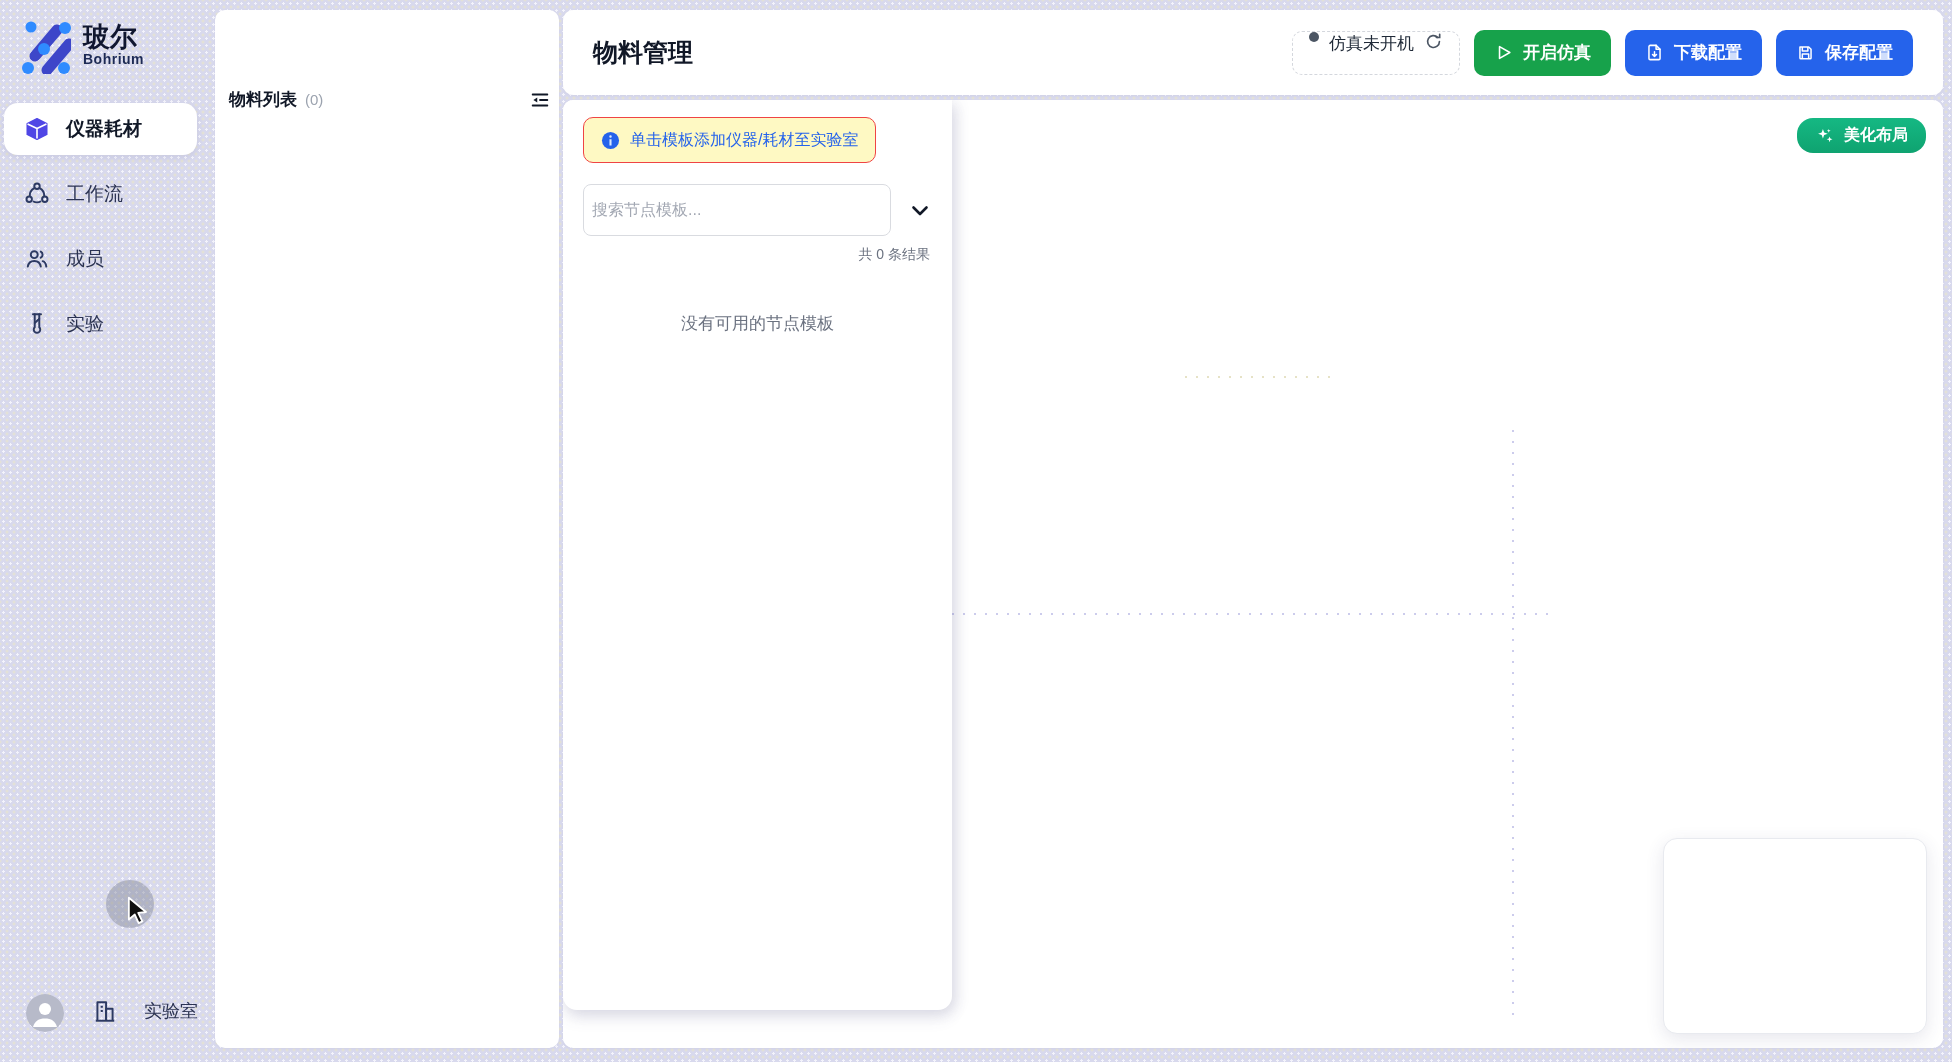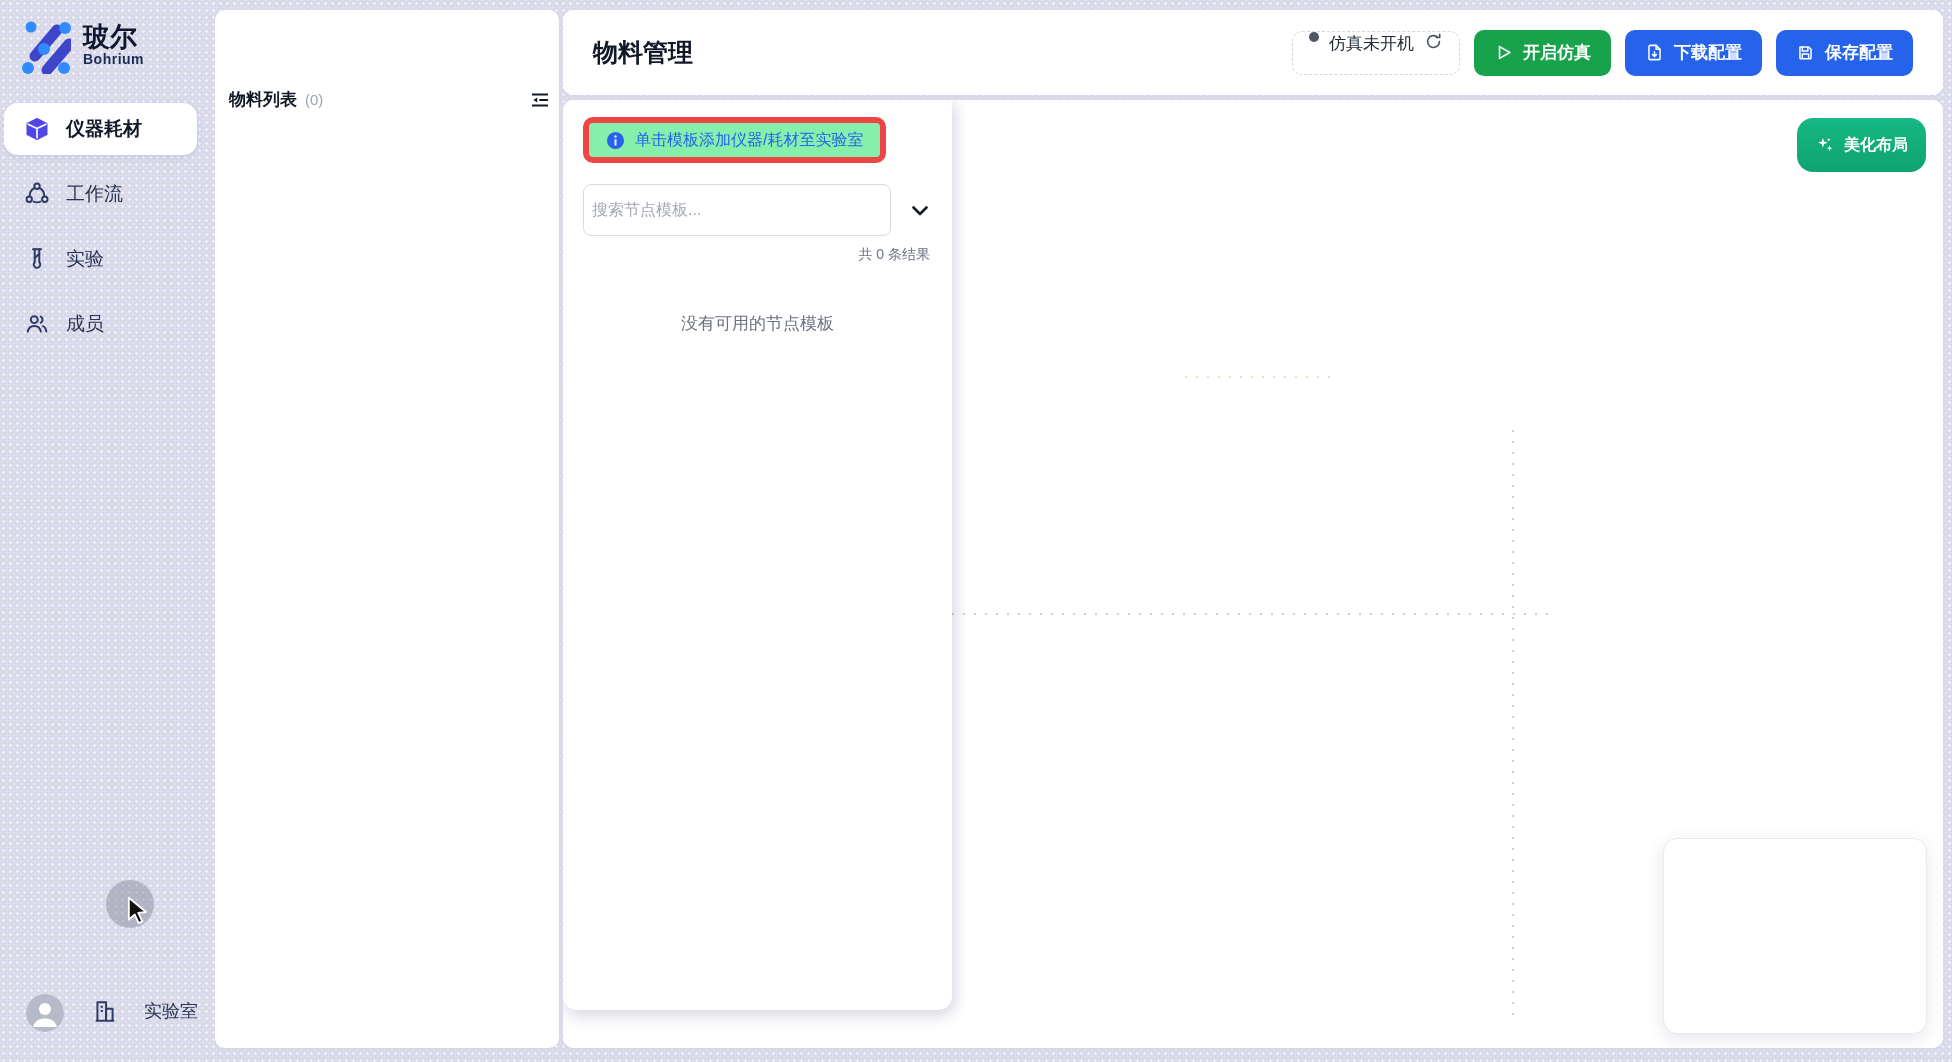--- a/index.html
+++ b/index.html
@@ -59,30 +59,30 @@
 
   
   .canvas-card{left:563px;top:100px;width:1380px;height:948px;overflow:hidden;}
   .guide-h{position:absolute;height:2px;background-image:repeating-linear-gradient(90deg,#ccccec 0 2px,transparent 2px 11px);}
   .guide-v{position:absolute;width:2px;background-image:repeating-linear-gradient(180deg,#ccccec 0 2px,transparent 2px 11px);}
   .guide-faint{background-image:repeating-linear-gradient(90deg,#e6e2c6 0 2px,transparent 2px 11px);}
 
   .tmpl-panel{position:absolute;left:0;top:0;width:389px;height:910px;background:#fff;
     border-radius:0 0 14px 14px;box-shadow:5px 3px 14px rgba(85,85,135,.14),0 8px 16px rgba(85,85,135,.12);}
   .tip-banner{position:absolute;left:20px;top:17px;height:46px;display:inline-flex;align-items:center;gap:10px;
-    padding:0 17px;background:#86efac;border:6px solid #ef4444;border-radius:10px;color:#2563eb;font-size:16px;box-sizing:border-box;}
+    padding:0 17px;background:#fef9c3;border:1px solid #ef4444;border-radius:10px;color:#2563eb;font-size:16px;box-sizing:border-box;}
   .search-row{position:absolute;left:20px;top:84px;width:349px;display:flex;align-items:center;}
   .search-input{width:308px;height:52px;border:1.5px solid #d9dbe0;border-radius:8px;box-sizing:border-box;
     padding:0 8px;font-size:16px;color:#1f2937;font-family:inherit;outline:none;}
   .search-input::placeholder{color:#a3a8b3;}
   .chev-btn{margin-left:auto;width:24px;height:24px;cursor:pointer;}
   .result-count{position:absolute;right:22px;top:146px;font-size:14px;color:#6b7280;}
   .empty-text{position:absolute;left:0;top:212px;width:100%;text-align:center;font-size:17px;color:#6b7280;}
 
-  .beautify-btn{position:absolute;right:17px;top:18px;height:54px;display:flex;align-items:center;gap:9px;
+  .beautify-btn{position:absolute;right:17px;top:18px;height:35px;display:flex;align-items:center;gap:9px;
     padding:0 18px;border:none;border-radius:16px;color:#fff;font-size:16px;font-weight:600;cursor:pointer;
     background:linear-gradient(180deg,#15b883,#0fa370);font-family:Liberation Sans, sans-serif;}
 
   .minimap{position:absolute;left:1100px;top:738px;width:262px;height:194px;background:#fff;
     border:1px solid #e8eaef;border-radius:14px;box-shadow:0 5px 18px rgba(60,60,110,.12);}
 </style>
 </head>
 <body>
 
 <div class="sidebar">
@@ -117,34 +117,34 @@
     <div class="nav-item">
       <svg width="26" height="26" viewBox="0 0 24 24" fill="none" stroke="#2d3a63" stroke-width="1.8">
         <path d="M9.6 6.6A8 8 0 0 0 5.3 14M18.7 14a8 8 0 0 0-4.3-7.4M8.2 18.7a8 8 0 0 0 7.6 0"></path>
         <circle cx="12" cy="4.8" r="2.5"></circle>
           <circle cx="4.8" cy="16.8" r="2.5"></circle>
           <circle cx="19.2" cy="16.8" r="2.5"></circle>
       </svg>
       <span>工作流</span>
     </div>
     <div class="nav-item">
+      <svg width="26" height="26" viewBox="0 0 24 24" fill="none" stroke="#2d3a63" stroke-width="1.8" stroke-linecap="round">
+        <circle cx="9.5" cy="8" r="3.2"></circle>
+        <path d="M3.5 19c.6-3.4 3-5.2 6-5.2s5.4 1.8 6 5.2"></path>
+        <path d="M15.5 5.2a3.2 3.2 0 0 1 0 5.6M17.3 14c2 .7 3 2.3 3.3 5"></path>
+      </svg>
+      <span>成员</span>
+    </div>
+    <div class="nav-item">
       <svg width="26" height="26" viewBox="0 0 24 24" fill="none" stroke="#2d3a63" stroke-width="1.8" stroke-linecap="round" stroke-linejoin="round">
         <path d="M8.3 3h7.4"></path>
         <path d="M9.9 3v12a3 3 0 1 0 4.2 0V3"></path>
         <path d="M9.9 11 14.1 7.2"></path>
       </svg>
       <span>实验</span>
-    </div>
-    <div class="nav-item">
-      <svg width="26" height="26" viewBox="0 0 24 24" fill="none" stroke="#2d3a63" stroke-width="1.8" stroke-linecap="round">
-        <circle cx="9.5" cy="8" r="3.2"></circle>
-        <path d="M3.5 19c.6-3.4 3-5.2 6-5.2s5.4 1.8 6 5.2"></path>
-        <path d="M15.5 5.2a3.2 3.2 0 0 1 0 5.6M17.3 14c2 .7 3 2.3 3.3 5"></path>
-      </svg>
-      <span>成员</span>
     </div>
   </div>
 
   <div class="side-footer">
     <div class="avatar">
       <svg width="38" height="38" viewBox="0 0 38 38">
         <circle cx="19" cy="19" r="19" fill="#b7bac9"></circle>
         <circle cx="19" cy="15" r="6" fill="#fff"></circle>
         <path d="M7 33c1.5-6 6-8.5 12-8.5S29.5 27 31 33z" fill="#fff"></path>
       </svg>

